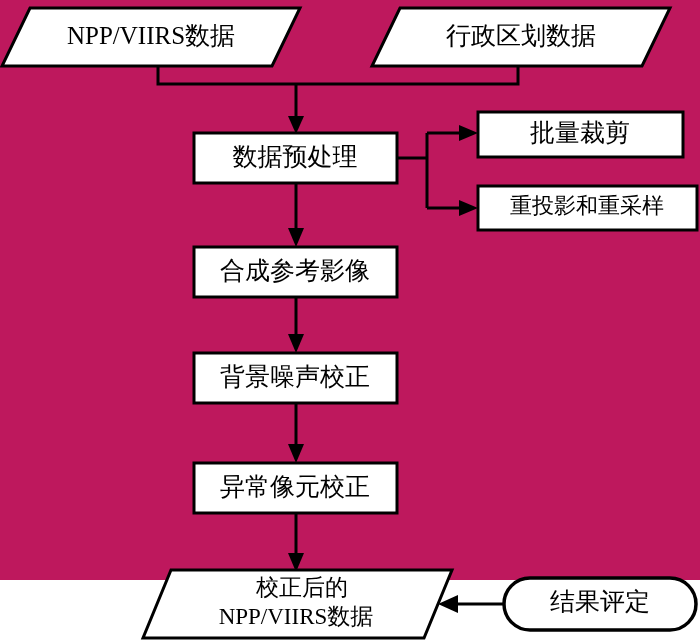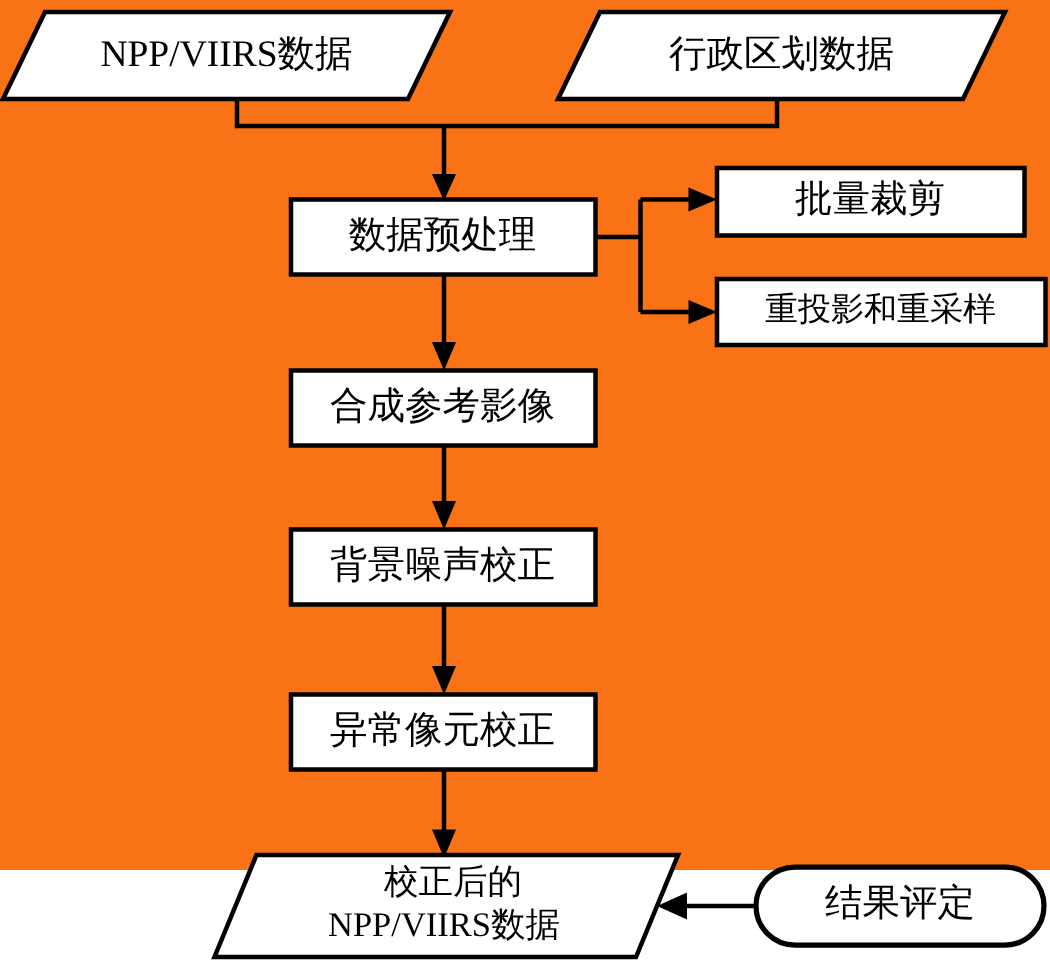--- a/index.html
+++ b/index.html
@@ -10,21 +10,21 @@
   body {
     width: 700px;
     height: 642px;
     font-family: "Liberation Serif", "DejaVu Serif", serif;
     overflow: hidden;
   }
   #flow-root {
     position: relative;
     width: 700px;
     height: 580px;
-    background: #f97316;
+    background: #be185d;
   }
   svg.flow {
     display: block;
     width: 700px;
     height: 642px;
   }
   .node-shape {
     fill: #ffffff;
     stroke: #000000;
     stroke-width: 3;

